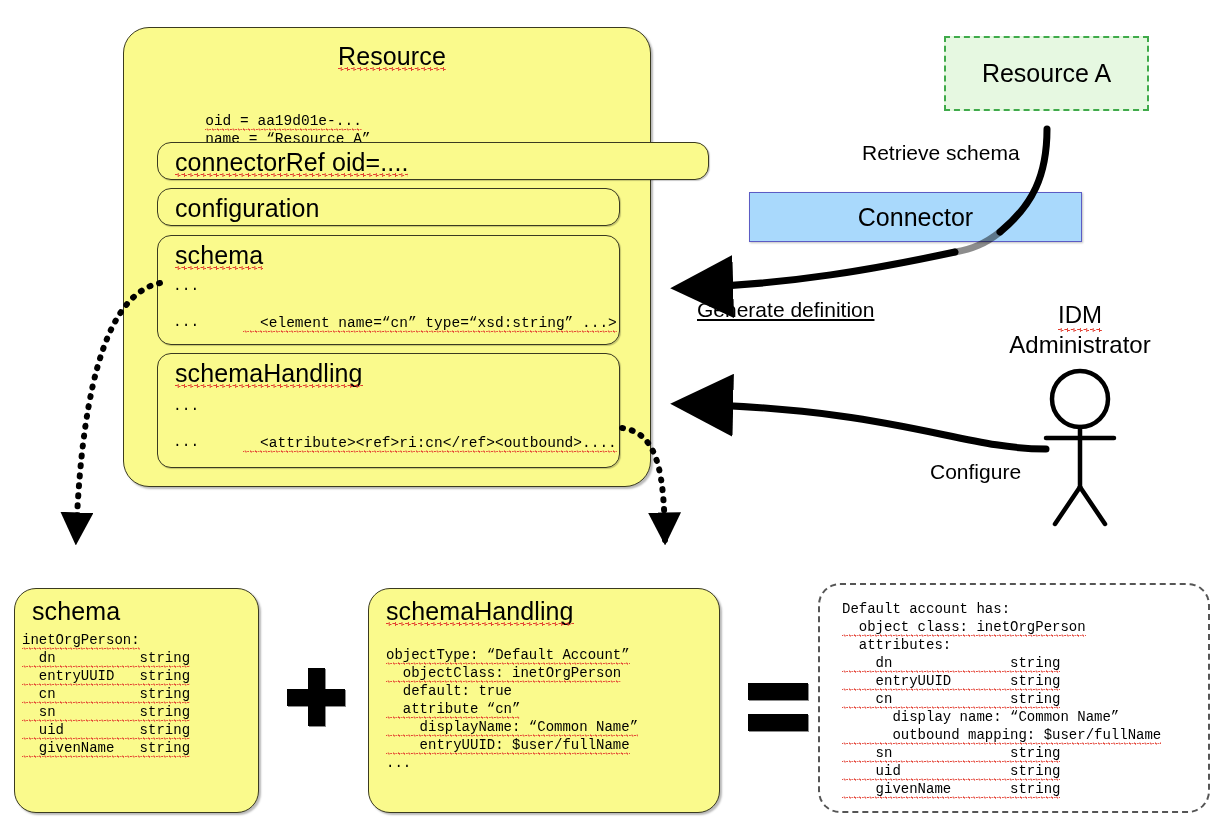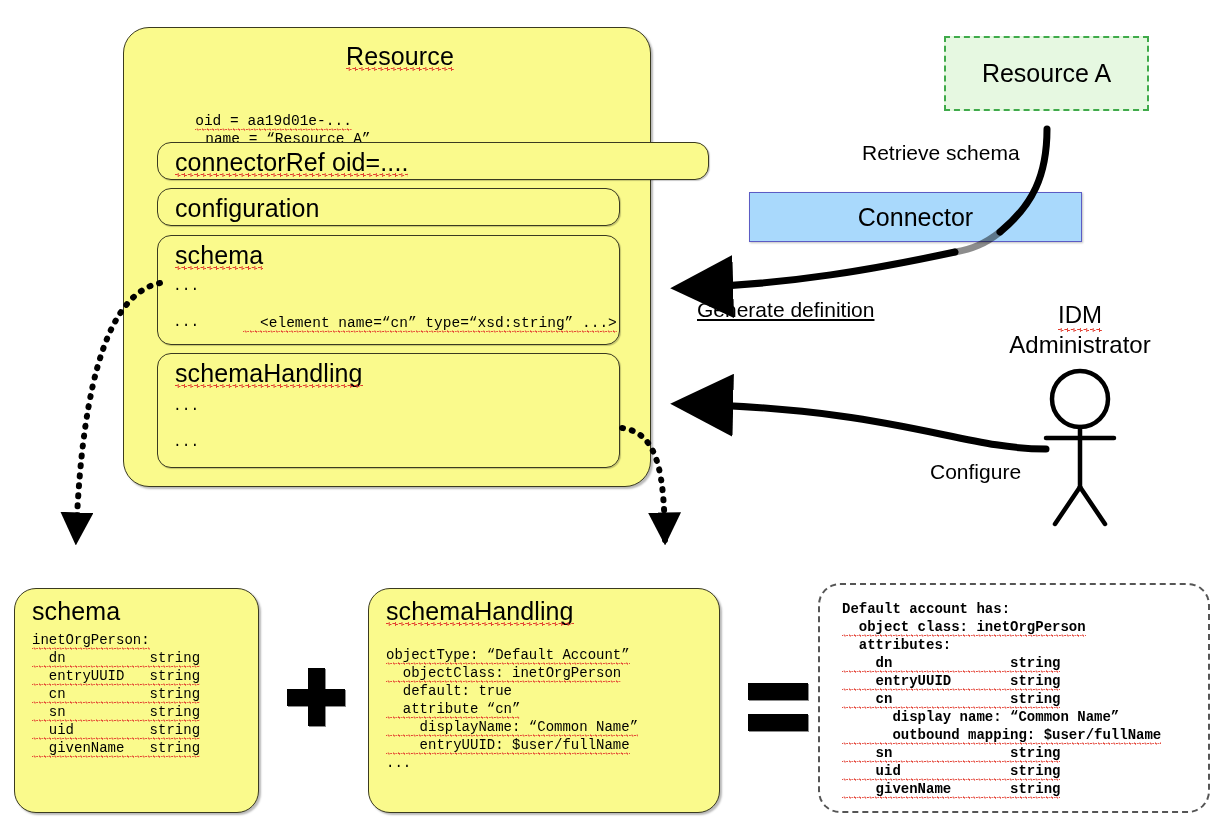--- a/index.html
+++ b/index.html
@@ -51,34 +51,34 @@
 
   svg.overlay{position:absolute;left:0;top:0;width:1221px;height:827px;
     overflow:visible;pointer-events:none;}
 
   .plusmin{position:absolute;}
   .plusmin i{position:absolute;background:#000;display:block;
              box-shadow:1px 1px 0 rgba(0,0,0,.45);}
 
   
   #result-box{position:absolute;left:818px;top:583px;width:392px;height:230px;
-    border:2px dashed #555;border-radius:22px;box-sizing:border-box;background:#fff;font-weight:bold;}
+    border:2px dashed #555;border-radius:22px;box-sizing:border-box;background:#fff;}
 </style>
 </head>
 <body>
 
 <div class="stage">
 
   <div class="ybox outer" id="resource-panel" style="left:123px;top:27px;width:528px;height:460px;">
 
-    <div class="panel-title center" style="position:absolute;left:12px;top:16px;width:528px;">
+    <div class="panel-title center" style="position:absolute;left:4px;top:16px;width:528px;">
       <span class="sq">Resource</span>
     </div>
 
-    <div class="mono" style="position:absolute;left:19px;top:65px;">
+    <div class="mono" style="position:absolute;left:29px;top:65px;">
       <span class="sq thin" style="display:inline-block">oid = aa19d01e-...</span>
     </div>
     <div class="mono" style="position:absolute;left:29px;top:83px;">
       <span>name = “Resource A”</span>
     </div>
 
     <div class="ybox inner" style="left:33px;top:114px;width:552px;height:38px;">
       <div class="panel-title" style="position:absolute;left:17px;top:7px;">
         <span class="sq">connectorRef oid=....</span>
       </div>
@@ -99,20 +99,23 @@
         <span class="sq thin" style="display:inline-block">  &lt;element name=“cn” type=“xsd:string” ...&gt;</span>
       </div>
       <div class="mono" style="position:absolute;left:15px;top:77px;">...</div>
     </div>
 
     <div class="ybox inner" style="left:33px;top:325px;width:463px;height:115px;">
       <div class="panel-title" style="position:absolute;left:17px;top:7px;">
         <span class="sq">schemaHandling</span>
       </div>
       <div class="mono" style="position:absolute;left:15px;top:43px;">...</div>
+      <div class="mono" style="position:absolute;left:15px;top:61px;">
+        <span class="sq thin" style="display:inline-block">  &lt;attribute&gt;&lt;ref&gt;ri:cn&lt;/ref&gt;&lt;outbound&gt;....</span>
+      </div>
       <div class="mono" style="position:absolute;left:15px;top:79px;">...</div>
     </div>
   </div>
 
   <div id="resource-a-box">
     <span>Resource A</span>
   </div>
 
   <div id="connector-box">
     <span>Connector</span>
@@ -128,21 +131,21 @@
     <div>
       <span class="sq">IDM</span>
     </div>
     <div>Administrator</div>
   </div>
 
   <div class="ybox bottom" style="left:14px;top:588px;width:245px;height:225px;">
     <div class="panel-title" style="position:absolute;left:17px;top:10px;">
       <span>schema</span>
     </div>
-    <div style="position:absolute;left:17px;top:42px;">
+    <div style="position:absolute;left:7px;top:42px;">
       <div class="mono sm"><span class="sq thin" style="display:inline-block">inetOrgPerson:</span></div>
       <div class="mono sm"><span class="sq thin" style="display:inline-block">  dn          string</span></div>
       <div class="mono sm"><span class="sq thin" style="display:inline-block">  entryUUID   string</span></div>
       <div class="mono sm"><span class="sq thin" style="display:inline-block">  cn          string</span></div>
       <div class="mono sm"><span class="sq thin" style="display:inline-block">  sn          string</span></div>
       <div class="mono sm"><span class="sq thin" style="display:inline-block">  uid         string</span></div>
       <div class="mono sm"><span class="sq thin" style="display:inline-block">  givenName   string</span></div>
     </div>
   </div>
 

